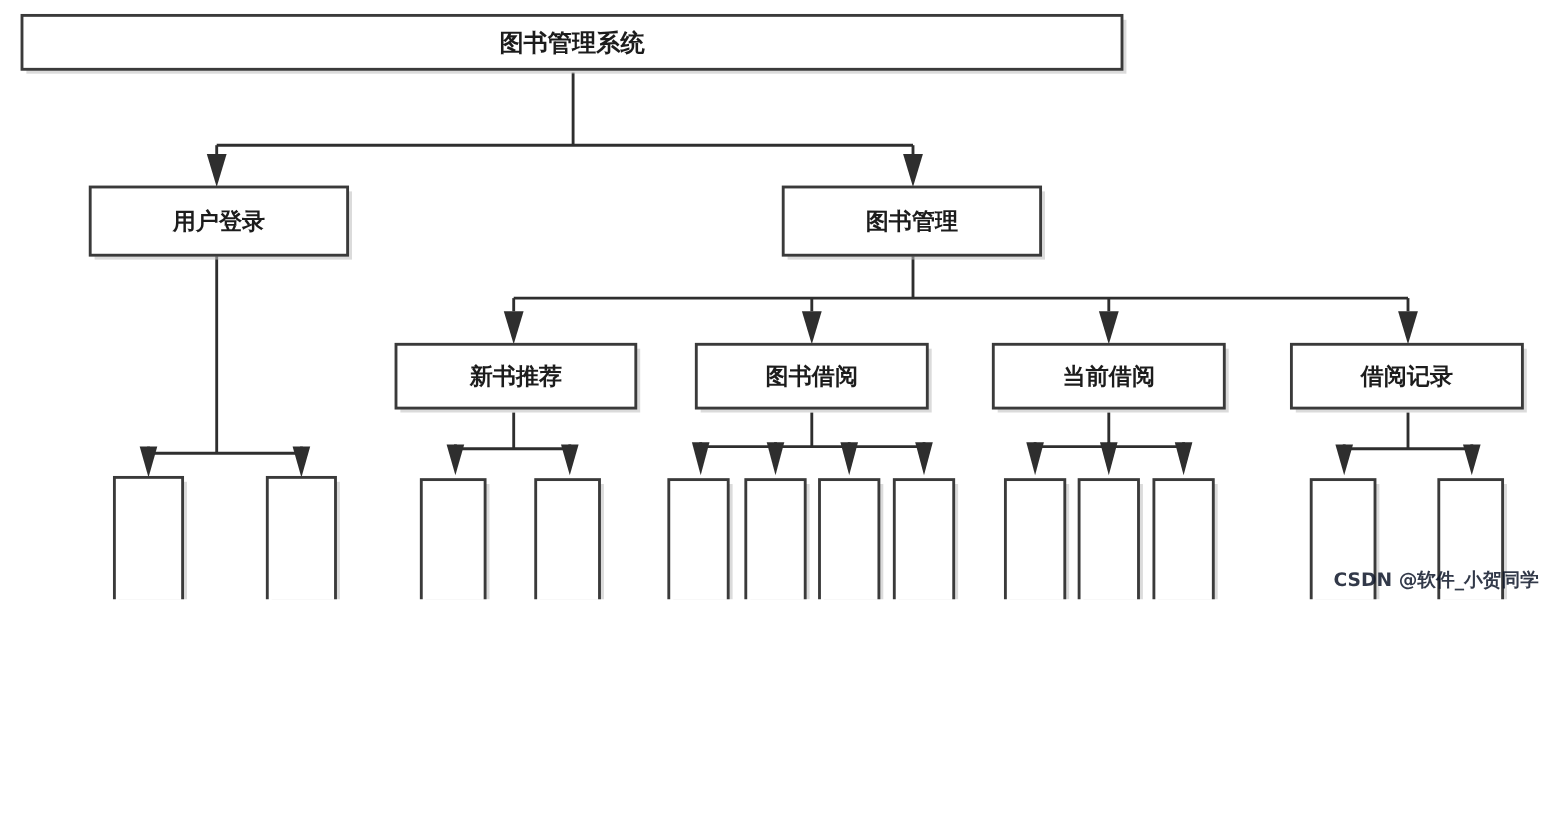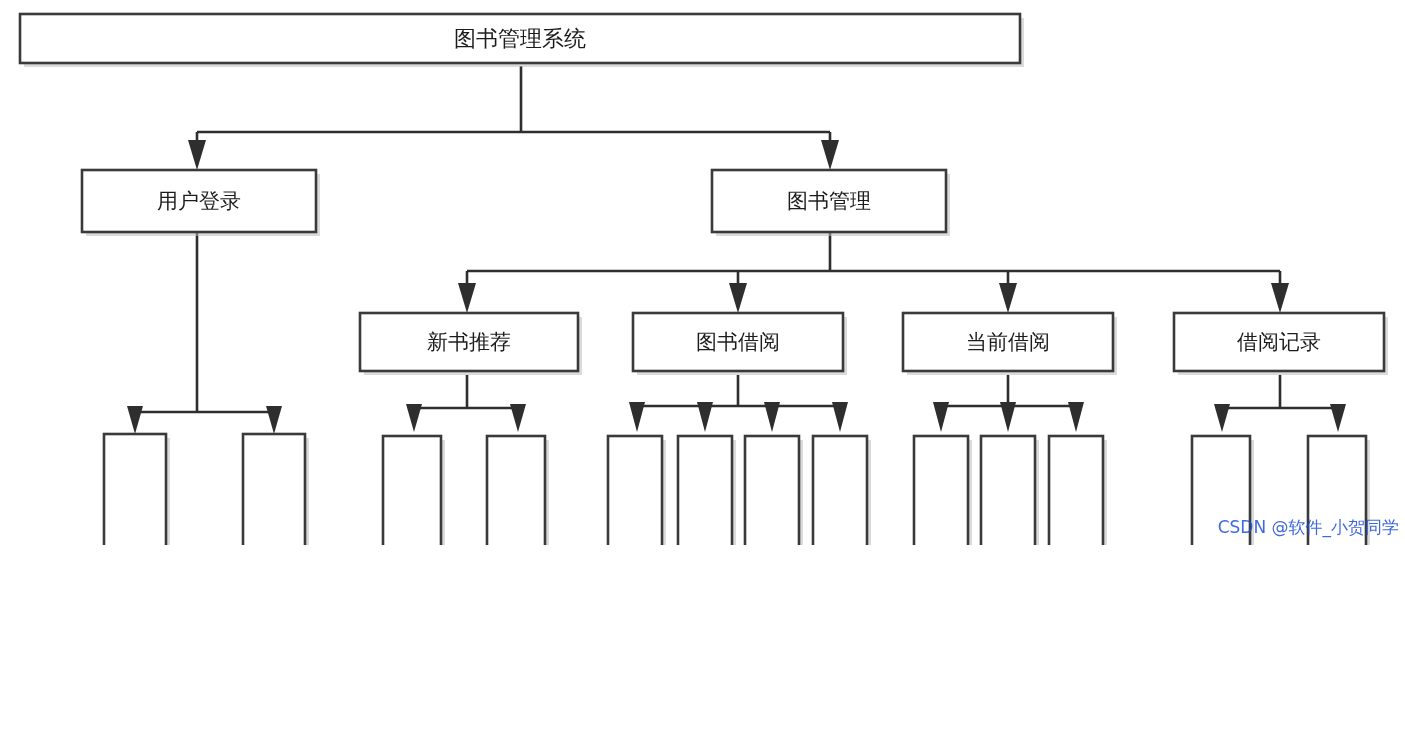--- a/index.html
+++ b/index.html
@@ -10,20 +10,21 @@
   }
   body {
     font-family: "DejaVu Sans", "Liberation Sans", sans-serif;
   }
   #diagram-root {
     position: relative;
     width: 1405px;
     height: 545px;
     background: #ffffff;
     overflow: hidden;
+    font-weight: bold;
   }
   svg.diagram-canvas {
     position: absolute;
     left: 0;
     top: 0;
     width: 1405px;
     height: 747px;
     display: block;
   }
   .node-box {
@@ -73,21 +74,21 @@
     align-items: center;
     justify-content: center;
     white-space: nowrap;
   }
   .watermark {
     position: absolute;
     right: 6px;
     bottom: 6px;
     font-family: "DejaVu Sans", "Liberation Sans", sans-serif;
     font-size: 17px;
-    color: #1d4ed8;
+    color: #0f172a;
     opacity: 0.85;
     white-space: nowrap;
     pointer-events: none;
   }
 </style>
 </head>
 <body>
 
 <div id="diagram-root">
 

